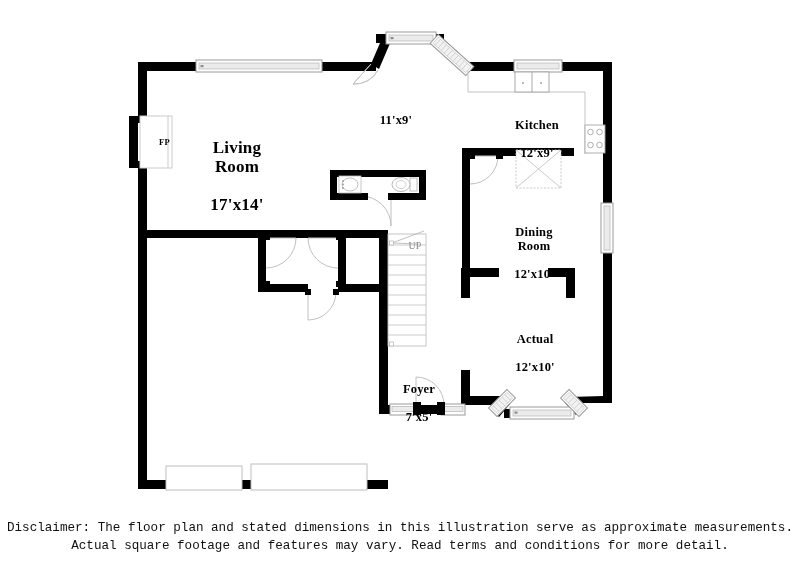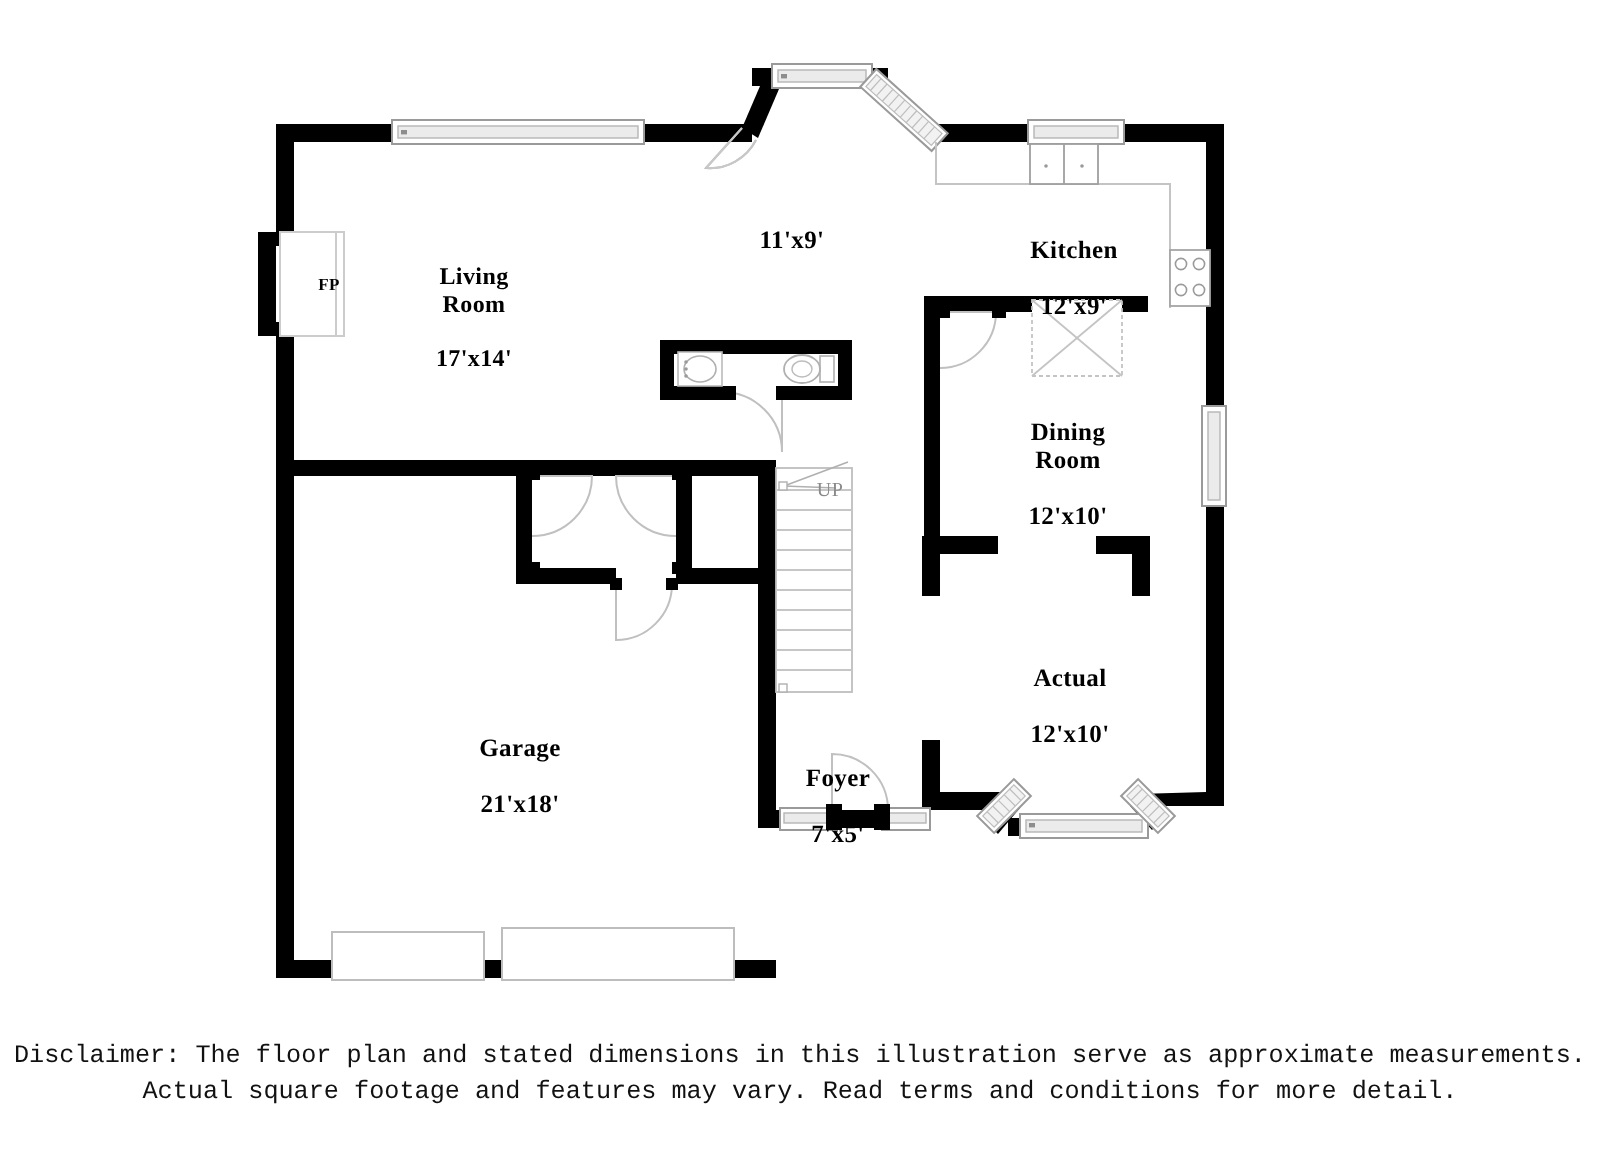--- a/index.html
+++ b/index.html
@@ -34,24 +34,24 @@
     font-family: "Liberation Serif", "DejaVu Serif", serif;
     font-weight: bold;
     color: #000000;
     line-height: 1.12;
     white-space: pre-line;
     letter-spacing: 0.2px;
     user-select: none;
   }
   .rl-name { display: block; }
   .rl-dim  { display: block; }
-  .lbl-living     { left: 192px; top: 119px; width: 90px;  font-size: 12px; }
+  .lbl-living     { left: 192px; top: 119px; width: 90px;  font-size: 17px; }
   .lbl-breakfast  { left: 343px; top: 99px;  width: 106px; font-size: 12.5px; }
   .lbl-kitchen    { left: 487px; top: 104px; width: 100px; font-size: 12.5px; }
-  .lbl-dining     { left: 486px; top: 195px; width: 96px;  font-size: 12.5px; }
+  .lbl-dining     { left: 486px; top: 211px; width: 96px;  font-size: 12.5px; }
   .lbl-office     { left: 487px; top: 318px; width: 96px;  font-size: 12.5px; }
   .lbl-garage     { left: 204px; top: 353px; width: 112px; font-size: 12.5px; }
   .lbl-foyer      { left: 383px; top: 368px; width: 72px;  font-size: 12.5px; }
   .lbl-closet105  { left: 157px; top: 258px; width: 92px;  font-size: 12.5px; }
   .lbl-fp         { left: 138px; top: 138px; width: 53px;  font-size: 8.5px; font-weight: bold; }
   .lbl-up         { left: 404px; top: 240px; width: 22px;  font-size: 10px; font-weight: normal; color:#8a8a8a; }
 
   #disclaimer {
     position: absolute;
     left: 0;
@@ -348,24 +348,20 @@
     <span class="rl-name">Dining
 Room</span>
     <span class="rl-dim">12'x10'</span>
   </div>
 
   <div class="room-label lbl-office">
     <span class="rl-name">Actual</span>
     <span class="rl-dim">12'x10'</span>
   </div>
 
-  <div class="room-label lbl-garage">
-    <span class="rl-name">Garage</span>
-    <span class="rl-dim">21'x18'</span>
-  </div>
 
   <div class="room-label lbl-foyer">
     <span class="rl-name">Foyer</span>
     <span class="rl-dim">7'x5'</span>
   </div>
 
 
   <div class="room-label lbl-fp">FP</div>
 
   <div class="room-label lbl-up">UP</div>

